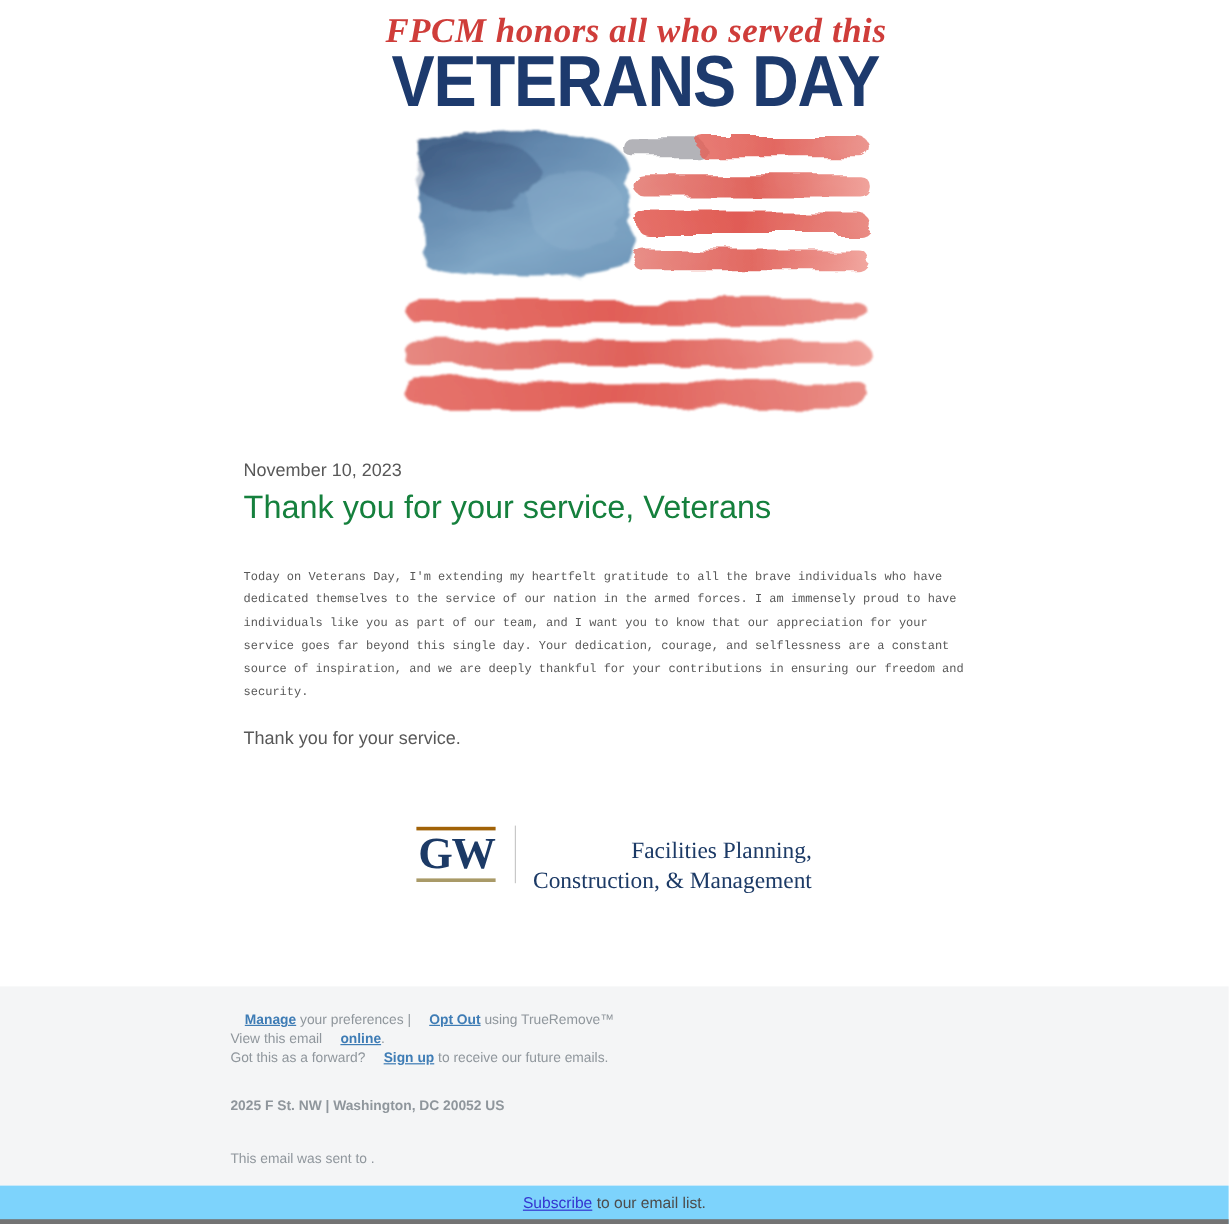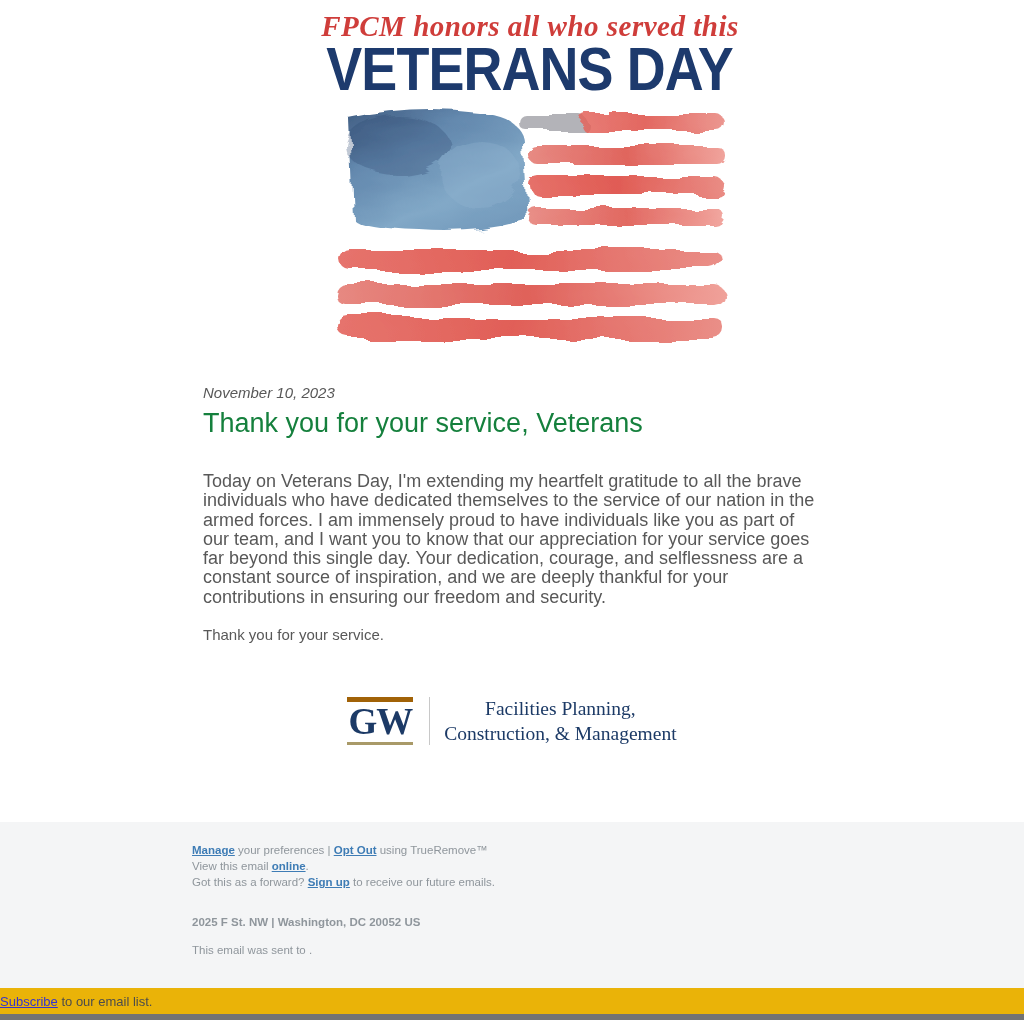--- a/index.html
+++ b/index.html
@@ -22,64 +22,65 @@
     display:inline-block;
     font-weight:700;font-size:58px;line-height:48px;
     color:#1d3a6d;letter-spacing:-1px;
     transform:scaleX(0.93) scaleY(1.04);
     transform-origin:center top;
   }
   .flag-wrap{margin-top:12px;line-height:0;}
 
   
   .content{width:618px;margin:36px auto 0 auto;color:#585858;}
-  .date-line{font-style:italic;font-size:15px;line-height:18px;margin:0;}
+  .date-line{font-size:15px;line-height:18px;margin:0;}
   .headline{
     font-size:27px;font-weight:400;color:#15803d;
     margin:6px 0 0 0;line-height:31px;
   }
-  .body-par{font-size:18px;line-height:19.3px;margin:33px 0 0 0;}
+  .body-par{font-size:10px;line-height:19.3px;margin:33px 0 0 0;font-family:Liberation Mono, monospace;}
   .thanks-par{font-size:15px;line-height:19.3px;margin:18px 0 10px 0;}
   .closing-par{font-size:15px;line-height:19.3px;margin:18px 0 0 0;}
 
   
   .logo-row{
     margin-top:52px;display:flex;justify-content:center;align-items:center;
   }
   .gw-mono{
     font-family:"Liberation Serif", serif;
     font-weight:bold;font-size:37px;line-height:40px;
     color:#1c3a66;letter-spacing:-1px;
-    border-top:5px solid #a16207;border-bottom:3px solid #a99a68;
+    border-top:3px solid #a16207;border-bottom:3px solid #a99a68;
     padding:0 1px;
   }
   .logo-divider{width:1px;height:48px;background:#c8c8c8;margin:0 14px 0 16px;}
   .org-name{
     font-family:"Liberation Serif", serif;
     font-size:19.5px;line-height:25px;color:#1c3a66;
-    text-align:center;
+    text-align:right;
+    margin-top:20px;
   }
 
   
   .footer{
     margin-top:auto;
     background:#f4f5f6;
     height:166px;
     box-sizing:border-box;
     padding:20px 0 0 192px;
     font-size:11.5px;color:#8f969c;line-height:16px;
   }
-  .footer a{color:#3e7cb5;font-weight:bold;text-decoration:underline;}
+  .footer a{color:#3e7cb5;font-weight:bold;text-decoration:underline;margin-left:12px;}
   .addr{margin-top:24px;font-weight:bold;}
-  .sent{margin-top:12px;}
+  .sent{margin-top:28px;}
   .addrbook{font-style:italic;}
   .subscribe-bar{
-    background:#eab308;height:32px;box-sizing:border-box;
-    border-bottom:6px solid #737373;
-    display:flex;align-items:center;
+    background:#7dd3fc;height:32px;box-sizing:border-box;
+    border-bottom:4px solid #737373;
+    display:flex;align-items:center;justify-content:center;
     font-size:13px;color:#4c4c4c;
   }
   .subscribe-bar a{color:#3434d0;text-decoration:underline;}
   .bottom-white{height:4px;background:#ffffff;}
 </style>
 </head>
 <body>
 
 <div class="email">
 

